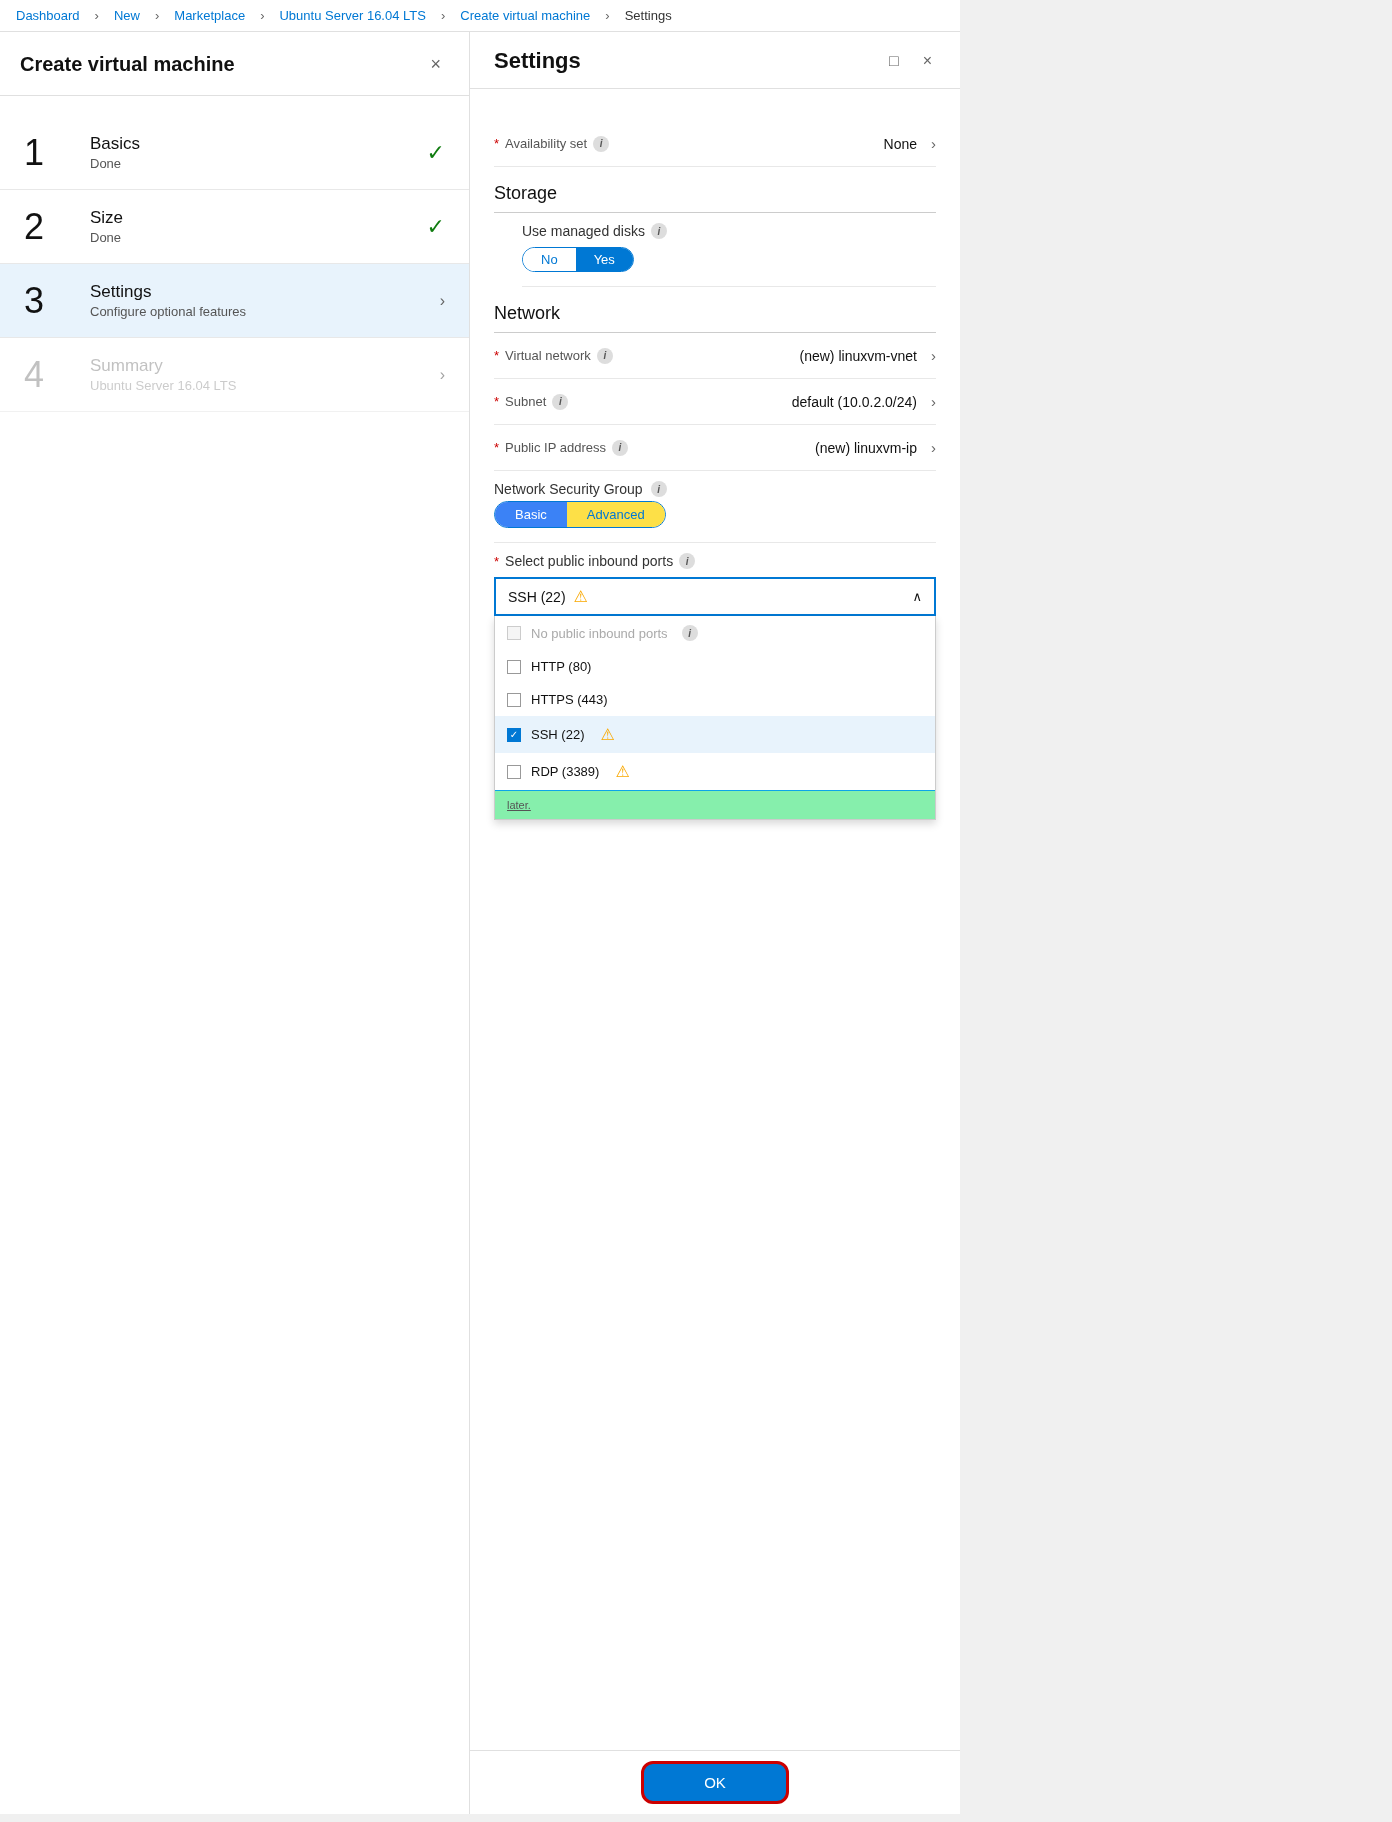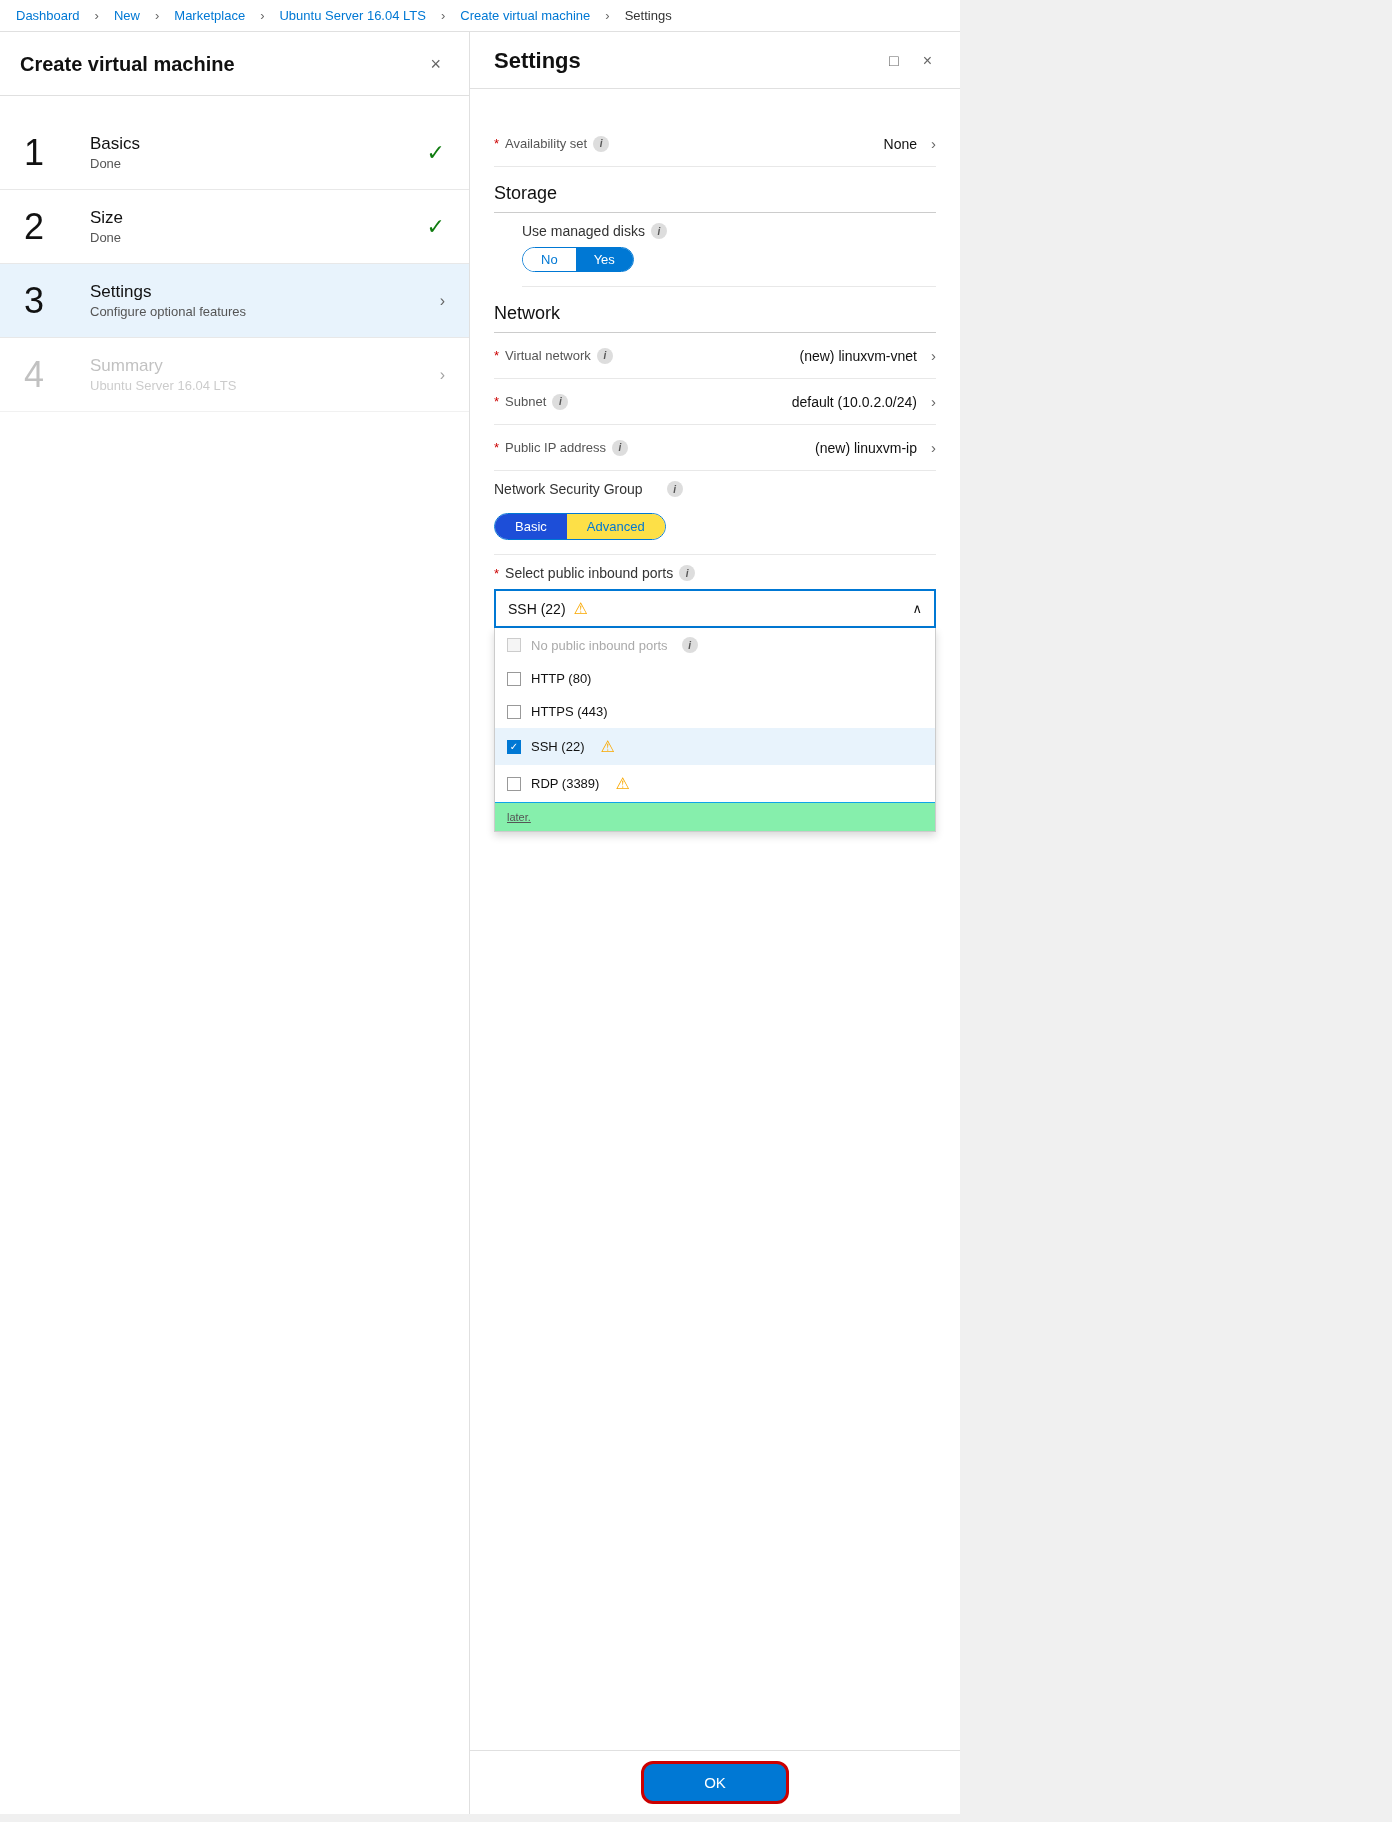--- a/index.html
+++ b/index.html
@@ -248,21 +248,21 @@
     }
     .nsg-toggle-btn {
       padding: 5px 20px;
       border: none;
       cursor: pointer;
       font-size: 13px;
       background: #fde047;
       color: #0078d4;
     }
     .nsg-toggle-btn.active {
-      background: #1d4ed8;
+      background: #3b82f6;
       color: #fff;
     }
     
     .dropdown-wrapper {
       position: relative;
       width: 100%;
     }
     .dropdown-trigger {
       width: 100%;
       border: 2px solid #0078d4;
@@ -371,22 +371,22 @@
       align-items: center;
       gap: 6px;
       margin-bottom: 8px;
     }
     .nsg-row {
       padding: 10px 0 14px 0;
       border-bottom: 1px solid #e8e8e8;
     }
     .nsg-label-row {
       display: flex;
-      gap: 24px;
-      margin-bottom: 16px;
+      gap: 8px;
+      margin-bottom: 4px;
     }
     .select-ports-row {
       padding: 10px 0 0 0;
     }
     .select-ports-label-row {
       display: flex;
       align-items: center;
       gap: 6px;
       margin-bottom: 8px;
     }

